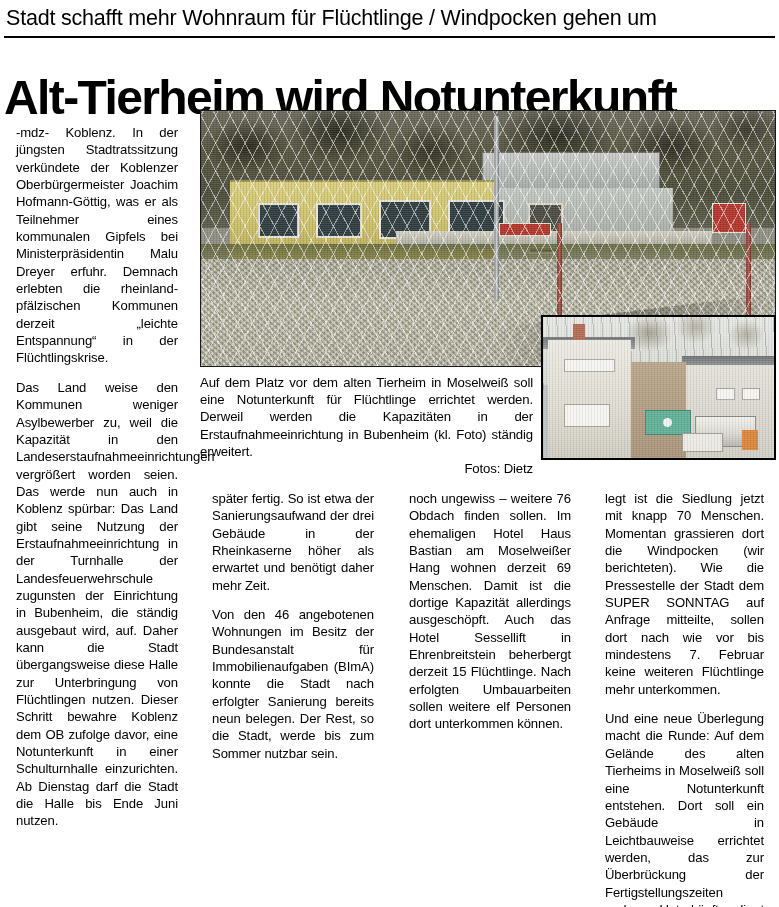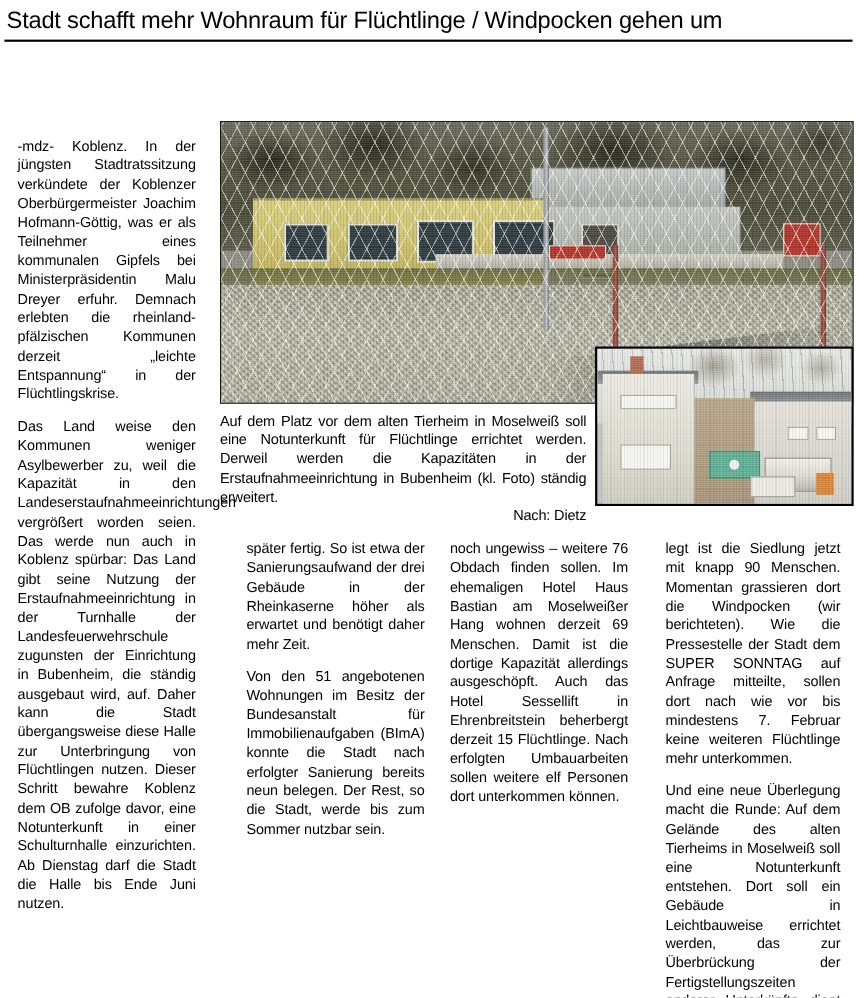--- a/index.html
+++ b/index.html
@@ -270,31 +270,32 @@
     position: absolute;
     font-size: 13.1px;
     line-height: 17.35px;
     text-align: justify;
     text-justify: inter-word;
     hyphens: manual;
     letter-spacing: -0.1px;
   }
   .col p { margin: 12px; }
   .col1 { left: 4px;   top: 112px; width: 186px; }
-  .col2 { left: 212px; top: 478px; width: 186px; }
+  .col2 { left: 200px; top: 478px; width: 186px; }
   .col3 { left: 397px; top: 478px; width: 186px; }
   .col4 { left: 593px; top: 478px; width: 183px; }
 </style>
 </head>
 <body>
 
 <div class="page">
 
   <div class="kicker">Stadt schafft mehr Wohnraum für Flüchtlinge / Windpocken gehen um</div>
   <div class="kicker-rule"></div>
+  <h1 class="headline">Alt-Tierheim wird Notunterkunft</h1>
 
   <div class="photo-main">
     <div class="ph sky-main"></div>
     <div class="ph trees-main"></div>
 
     <div class="ph bldg-grey"></div>
     <div class="ph bldg-grey2"></div>
     <div class="ph bldg-yellow"></div>
 
     <div class="ph win" style="left:10%;top:36%;width:7%;height:14%;"></div>
@@ -334,36 +335,36 @@
     <div class="ph in-green"></div>
     <div class="ph in-truck"></div>
     <div class="ph in-van"></div>
     <div class="ph in-orange"></div>
     <div class="ph in-noise"></div>
   </div>
 
   <div class="caption">
     <span>Auf dem Platz vor dem alten Tierheim in Moselweiß soll eine Notunterkunft für Flüchtlinge errichtet werden. Derweil werden die Kapazitäten in der Erstaufnahmeeinrichtung in Bubenheim (kl. Foto) ständig erweitert.</span>
     <span class="lastline">
-        <span class="credit">Nach: Dietz</span>
+        <span class="credit">Fotos: Dietz</span>
       </span>
   </div>
 
   <div class="col col1">
     <p>-mdz- Koblenz. In der jüngsten Stadtratssitzung verkündete der Koblenzer Oberbürgermeister Joachim Hofmann-Göttig, was er als Teilnehmer eines kommunalen Gipfels bei Ministerpräsidentin Malu Dreyer erfuhr. Demnach erlebten die rheinland-pfälzischen Kommunen derzeit „leichte Entspannung“ in der Flüchtlingskrise.</p>
     <p>Das Land weise den Kommunen weniger Asylbewerber zu, weil die Kapazität in den Landeserstaufnahmeeinrichtungen vergrößert worden seien. Das werde nun auch in Koblenz spürbar: Das Land gibt seine Nutzung der Erstaufnahmeeinrichtung in der Turnhalle der Landesfeuerwehrschule zugunsten der Einrichtung in Bubenheim, die ständig ausgebaut wird, auf. Daher kann die Stadt übergangsweise diese Halle zur Unterbringung von Flüchtlingen nutzen. Dieser Schritt bewahre Koblenz dem OB zufolge davor, eine Notunterkunft in einer Schulturnhalle einzurichten. Ab Dienstag darf die Stadt die Halle bis Ende Juni nutzen.</p>
   </div>
 
   <div class="col col2">
     <p>später fertig. So ist etwa der Sanierungsaufwand der drei Gebäude in der Rheinkaserne höher als erwartet und benötigt daher mehr Zeit.</p>
-    <p>Von den 51 angebotenen Wohnungen im Besitz der Bundesanstalt für Immobilienaufgaben (BImA) konnte die Stadt nach erfolgter Sanierung bereits neun belegen. Der Rest, so die Stadt, werde bis zum Sommer nutzbar sein.</p>
+    <p>Von den 46 angebotenen Wohnungen im Besitz der Bundesanstalt für Immobilienaufgaben (BImA) konnte die Stadt nach erfolgter Sanierung bereits neun belegen. Der Rest, so die Stadt, werde bis zum Sommer nutzbar sein.</p>
   </div>
 
   <div class="col col3">
     <p>noch ungewiss – weitere 76 Obdach finden sollen. Im ehemaligen Hotel Haus Bastian am Moselweißer Hang wohnen derzeit 69 Menschen. Damit ist die dortige Kapazität allerdings ausgeschöpft. Auch das Hotel Sessellift in Ehrenbreitstein beherbergt derzeit 15 Flüchtlinge. Nach erfolgten Umbauarbeiten sollen weitere elf Personen dort unterkommen können.</p>
   </div>
 
   <div class="col col4">
-    <p>legt ist die Siedlung jetzt mit knapp 90 Menschen. Momentan grassieren dort die Windpocken (wir berichteten). Wie die Pressestelle der Stadt dem SUPER SONNTAG auf Anfrage mitteilte, sollen dort nach wie vor bis mindestens 7. Februar keine weiteren Flüchtlinge mehr unterkommen.</p>
+    <p>legt ist die Siedlung jetzt mit knapp 70 Menschen. Momentan grassieren dort die Windpocken (wir berichteten). Wie die Pressestelle der Stadt dem SUPER SONNTAG auf Anfrage mitteilte, sollen dort nach wie vor bis mindestens 7. Februar keine weiteren Flüchtlinge mehr unterkommen.</p>
     <p>Und eine neue Überlegung macht die Runde: Auf dem Gelände des alten Tierheims in Moselweiß soll eine Notunterkunft entstehen. Dort soll ein Gebäude in Leichtbauweise errichtet werden, das zur Überbrückung der Fertigstellungszeiten anderer Unterkünfte dient und für voraussichtlich drei bis sechs Monate genutzt werden soll.</p>
   </div>
 
 </div>
 
 </body></html>

